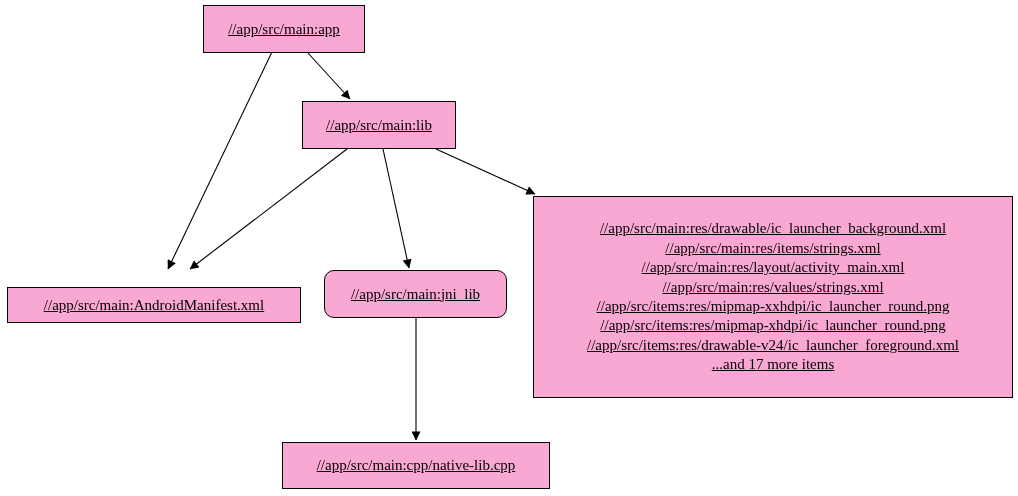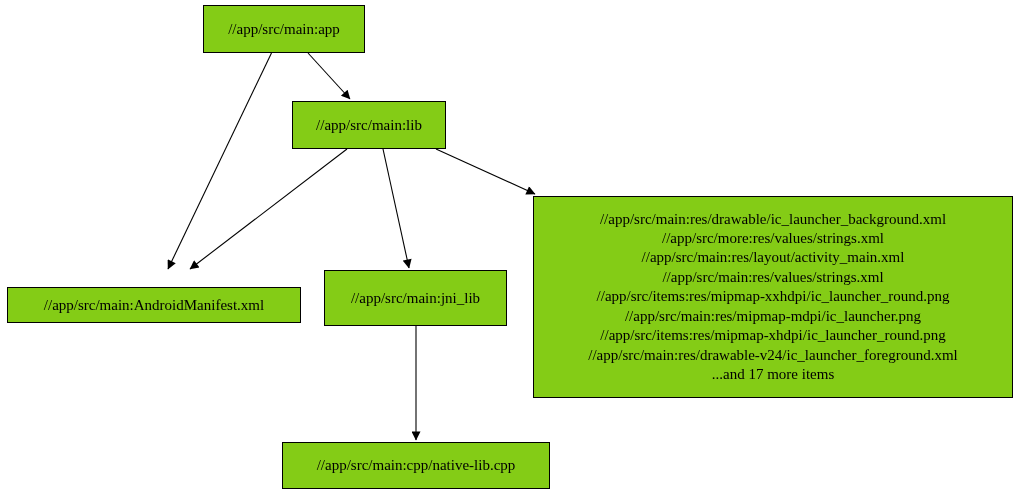--- a/index.html
+++ b/index.html
@@ -24,42 +24,43 @@
     width: 1018px;
     height: 496px;
   }
   .edges line {
     stroke: #000000;
     stroke-width: 1.1;
   }
   .node {
     position: absolute;
     box-sizing: border-box;
-    background: #84cc16;
+    background: #f9a8d4;
     border: 1px solid #000000;
     display: flex;
     align-items: center;
     justify-content: center;
     text-align: right;
     font-size: 15px;
     line-height: 19px;
     white-space: nowrap;
+    text-decoration: underline;
   }
   .node.multiline {
     flex-direction: column;
     justify-content: center;
   }
   .node.multiline .res-line {
     display: block;
     line-height: 19.4px;
   }
   .node-app      { left: 203px; top: 5px;   width: 162px; height: 48px; }
-  .node-lib      { left: 292px; top: 101px; width: 154px; height: 48px; }
+  .node-lib      { left: 302px; top: 101px; width: 154px; height: 48px; }
   .node-manifest { left: 7px;   top: 287px; width: 294px; height: 36px; }
-  .node-jni      { left: 324px; top: 270px; width: 183px; height: 56px; }
+  .node-jni      { left: 324px; top: 270px; width: 183px; height: 48px; border-radius: 10px; }
   .node-res      { left: 533px; top: 196px; width: 480px; height: 202px; }
   .node-cpp      { left: 282px; top: 442px; width: 268px; height: 47px; }
 </style>
 </head>
 <body>
 
 <div class="canvas">
 
   <svg class="edges" viewBox="0 0 1018 496" xmlns="http://www.w3.org/2000/svg">
     <defs>
@@ -86,27 +87,26 @@
   <div class="node node-manifest">
     <span>//app/src/main:AndroidManifest.xml</span>
   </div>
 
   <div class="node node-jni">
     <span>//app/src/main:jni_lib</span>
   </div>
 
   <div class="node node-res multiline">
     <span class="res-line">//app/src/main:res/drawable/ic_launcher_background.xml</span>
-    <span class="res-line">//app/src/more:res/values/strings.xml</span>
+    <span class="res-line">//app/src/main:res/items/strings.xml</span>
     <span class="res-line">//app/src/main:res/layout/activity_main.xml</span>
     <span class="res-line">//app/src/main:res/values/strings.xml</span>
     <span class="res-line">//app/src/items:res/mipmap-xxhdpi/ic_launcher_round.png</span>
-    <span class="res-line">//app/src/main:res/mipmap-mdpi/ic_launcher.png</span>
     <span class="res-line">//app/src/items:res/mipmap-xhdpi/ic_launcher_round.png</span>
-    <span class="res-line">//app/src/main:res/drawable-v24/ic_launcher_foreground.xml</span>
+    <span class="res-line">//app/src/items:res/drawable-v24/ic_launcher_foreground.xml</span>
     <span class="res-line">...and 17 more items</span>
   </div>
 
   <div class="node node-cpp">
     <span>//app/src/main:cpp/native-lib.cpp</span>
   </div>
 
 </div>
 
 </body></html>

